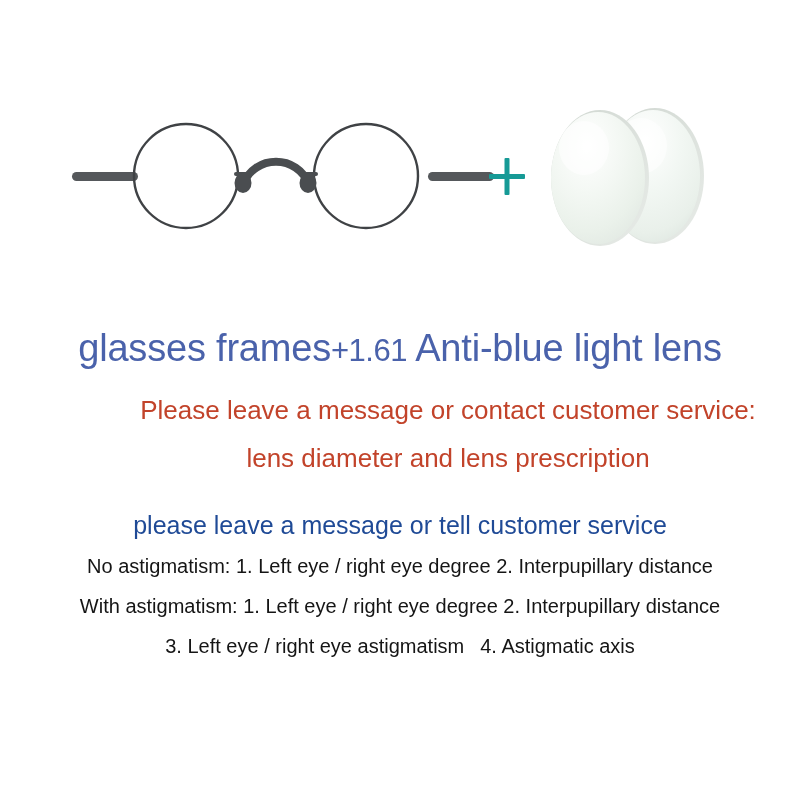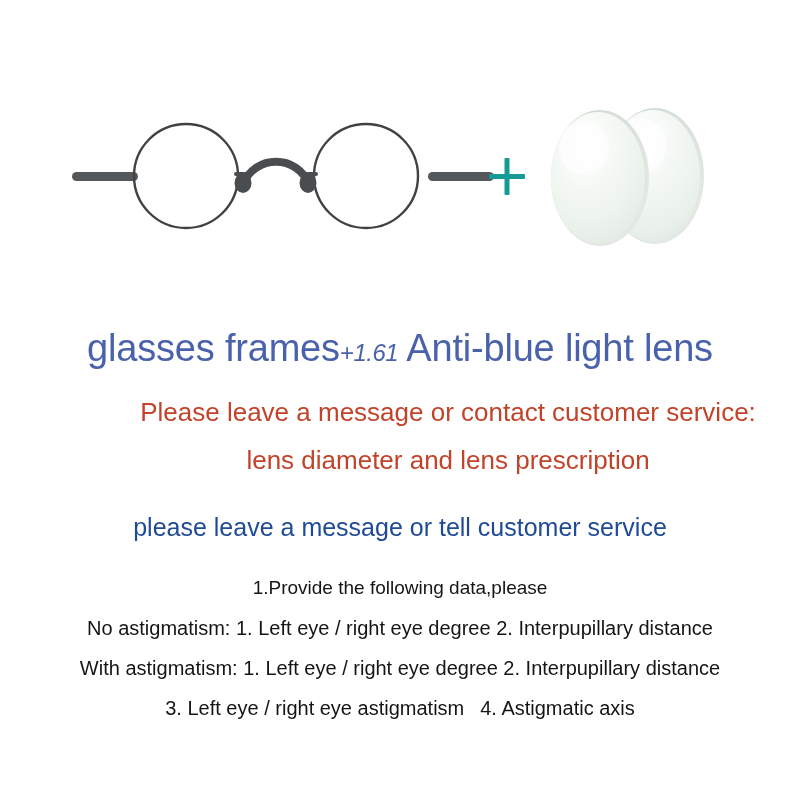--- a/index.html
+++ b/index.html
@@ -46,23 +46,22 @@
   }
 
   .title {
     color: #4a62ab;
     font-size: 38px;
     line-height: 52px;
     letter-spacing: -0.2px;
     margin-top: 22px;
   }
   .title .sup {
-    font-size: 24px;
+    font-size: 31px;
     letter-spacing: -0.5px;
-    font-style: italic;
   }
 
   .red {
     color: #c2432a;
     font-size: 26px;
     line-height: 42px;
     padding-left: 48px;
   }
   .red-1 { margin-top: 12px; }
   .red-2 { margin-top: 6px; text-align: center; }
@@ -148,21 +147,20 @@
   <div id="copy">
 
     <div class="line title"><span>glasses frames</span><span class="sup">+1.61</span><span> Anti-blue light lens</span></div>
 
     <div class="line red red-1">Please leave a message or contact customer service:</div>
 
     <div class="line red red-2">lens diameter and lens prescription</div>
 
     <div class="line blue">please leave a message or tell customer service</div>
 
-    <div class="line black black-lead">1.Provide the following data,please</div>
 
     <div class="line black black-a">No astigmatism: 1. Left eye / right eye degree 2. Interpupillary distance</div>
 
     <div class="line black black-b">With astigmatism: 1. Left eye / right eye degree 2. Interpupillary distance</div>
 
     <div class="line black black-c"><span>3. Left eye / right eye astigmatism</span><span class="gap"></span><span>4. Astigmatic axis</span></div>
 
   </div>
 
 </div>

